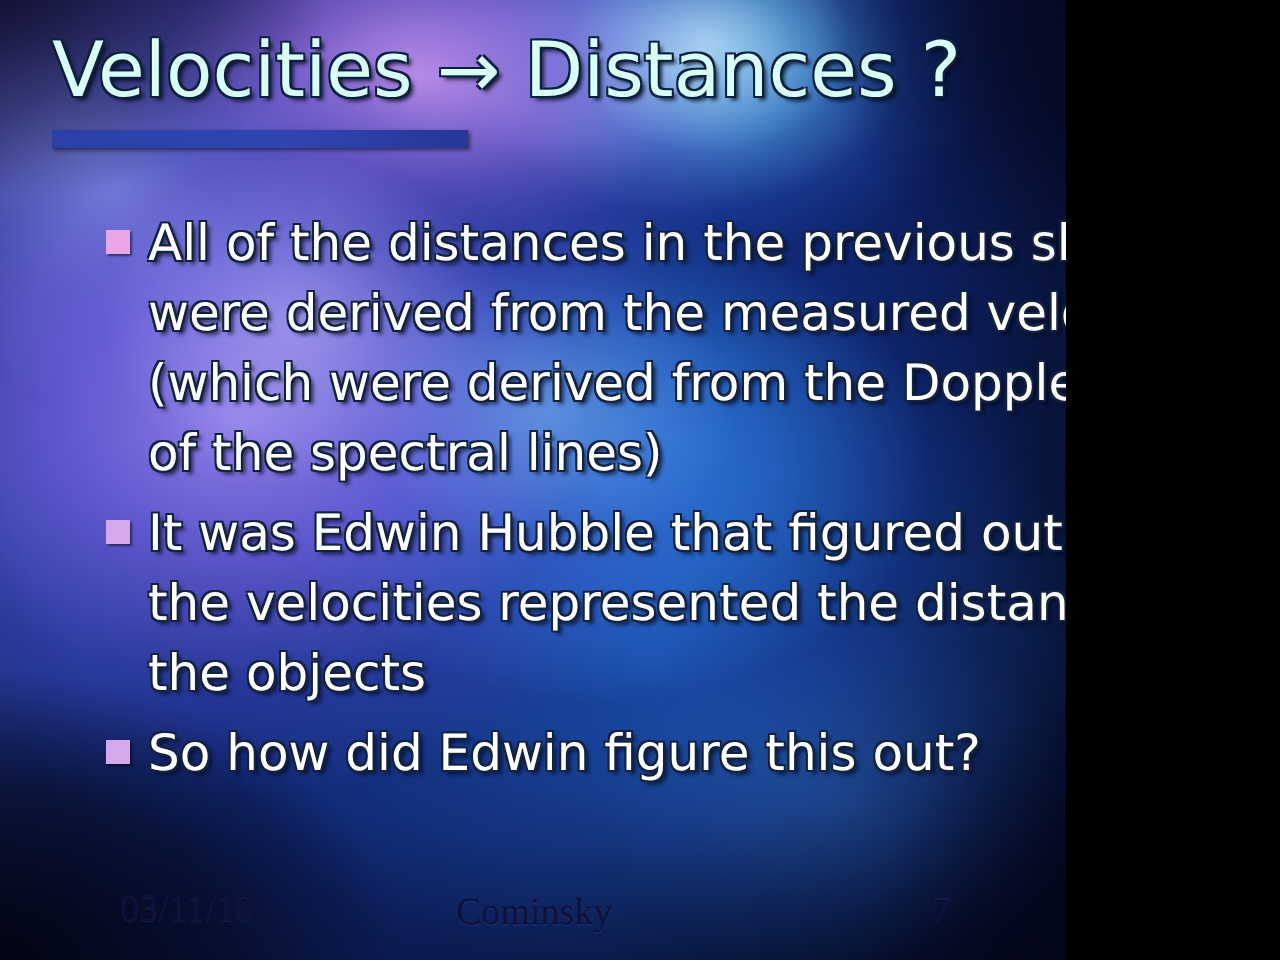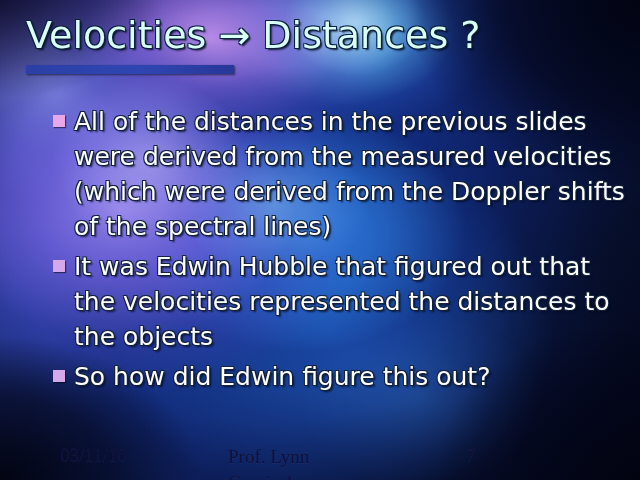--- a/index.html
+++ b/index.html
@@ -2,21 +2,21 @@
 <html><head>
 <meta charset="utf-8">
 <style>
   html, body {
     margin: 0;
     padding: 0;
     background: #000;
   }
   #slide {
     position: relative;
-    width: 640px;
+    width: 533px;
     height: 480px;
     overflow: hidden;
     font-family: "DejaVu Sans", sans-serif;
     background-color: #737373;
   }
 
   
   .bg-layer {
     position: absolute;
     inset: 0;
@@ -178,19 +178,18 @@
     </li>
     <li class="bullet-item">
       <span class="bullet-marker"></span>
       <span class="bullet-text"> So how did Edwin figure this out?</span>
     </li>
   </ul>
 
   <div id="footer">
     <span id="footer-date">03/11/10</span>
     <span id="footer-author">
-      <span>Prof. Lynn</span>
       <span class="author-line2">Cominsky</span>
     </span>
     <span id="footer-page">7</span>
   </div>
 
 </div>
 
 </body></html>

